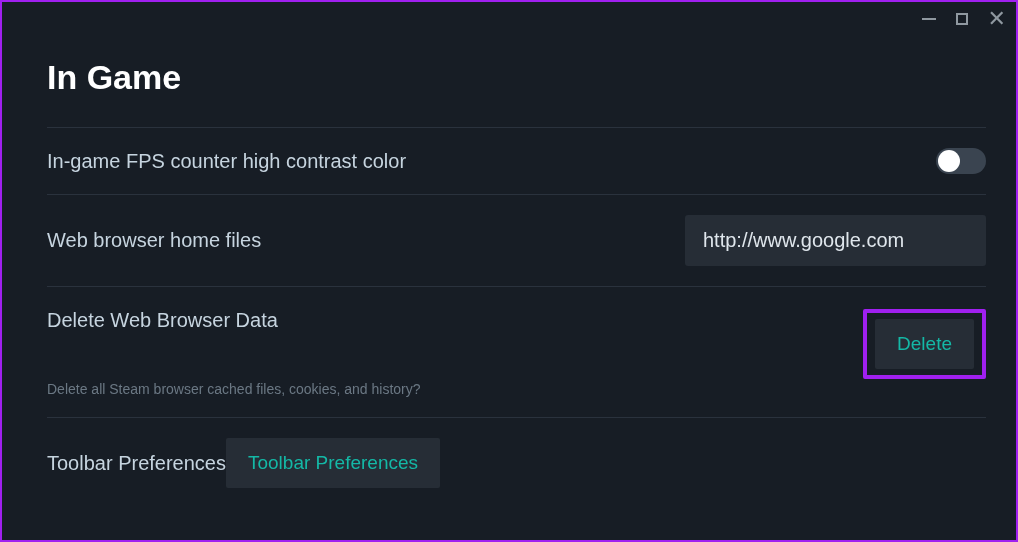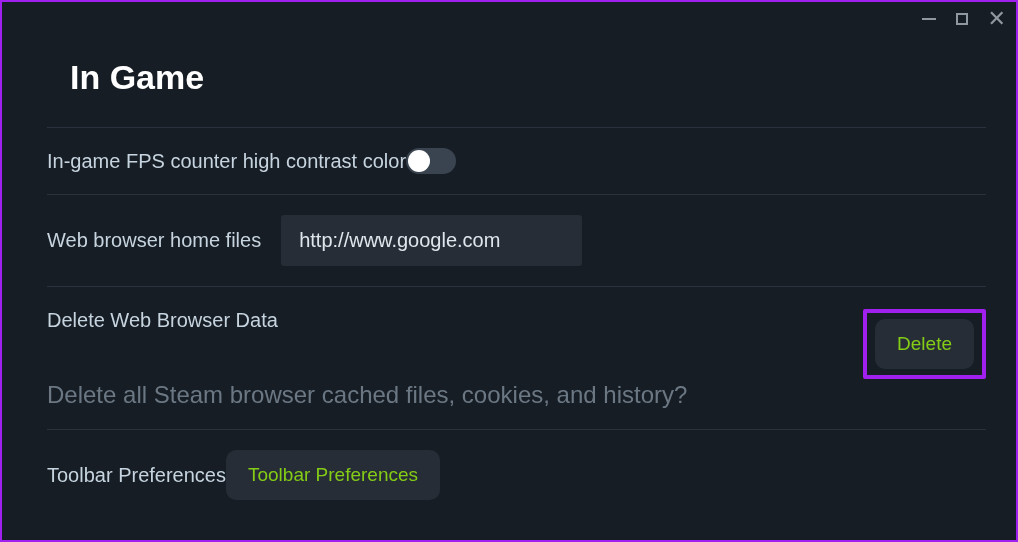--- a/index.html
+++ b/index.html
@@ -47,35 +47,35 @@
     }
     .content {
       padding: 56px 30px 30px 45px;
       color: #c6d4df;
     }
     .page-title {
       color: #ffffff;
       font-size: 34px;
       font-weight: 700;
       margin-bottom: 30px;
-      margin-left: 23px;
     }
     .row {
       display: flex;
+      justify-content: space-between;
       align-items: center;
       padding: 20px 0;
       border-top: 1px solid #2a323d;
     }
     .row-label {
       color: #c6d4df;
       font-size: 20px;
     }
     .row-desc {
       color: #6b7884;
-      font-size: 24px;
+      font-size: 14px;
       padding: 0 0 20px 0;
       margin-top: -8px;
     }
     .desc-block {
       border-bottom: 1px solid #2a323d;
     }
     .toggle {
       width: 50px;
       height: 26px;
       background: #3a4450;
@@ -99,24 +99,24 @@
       padding: 14px 18px;
       border-radius: 3px;
       min-width: 250px;
       text-align: left;
       border: none;
       outline: none;
       margin-left: 20px;
     }
     .btn {
       background: #262d36;
-      color: #84cc16;
+      color: #14b8a6;
       font-size: 19px;
       padding: 14px 22px;
-      border-radius: 10px;
+      border-radius: 2px;
       cursor: pointer;
       border: none;
     }
     .highlight-box {
       border: 4px solid #a020f0;
       padding: 6px 8px;
       border-radius: 2px;
       display: inline-flex;
     }
     .row-nb {

